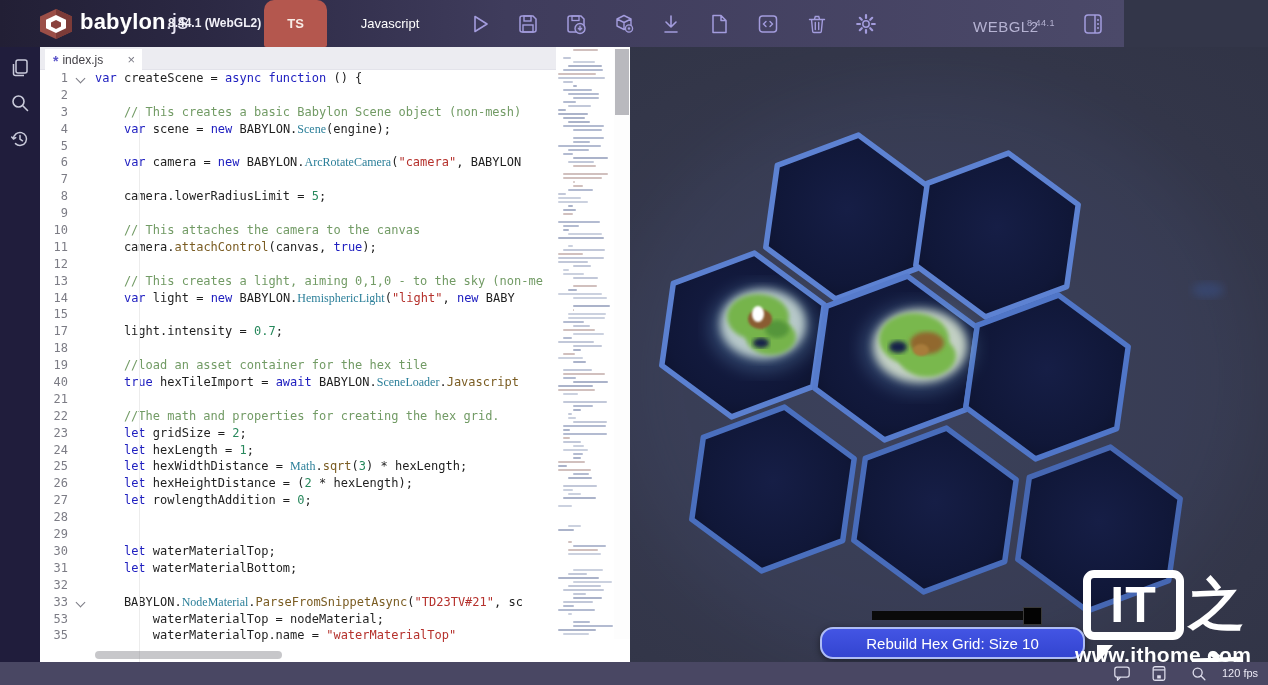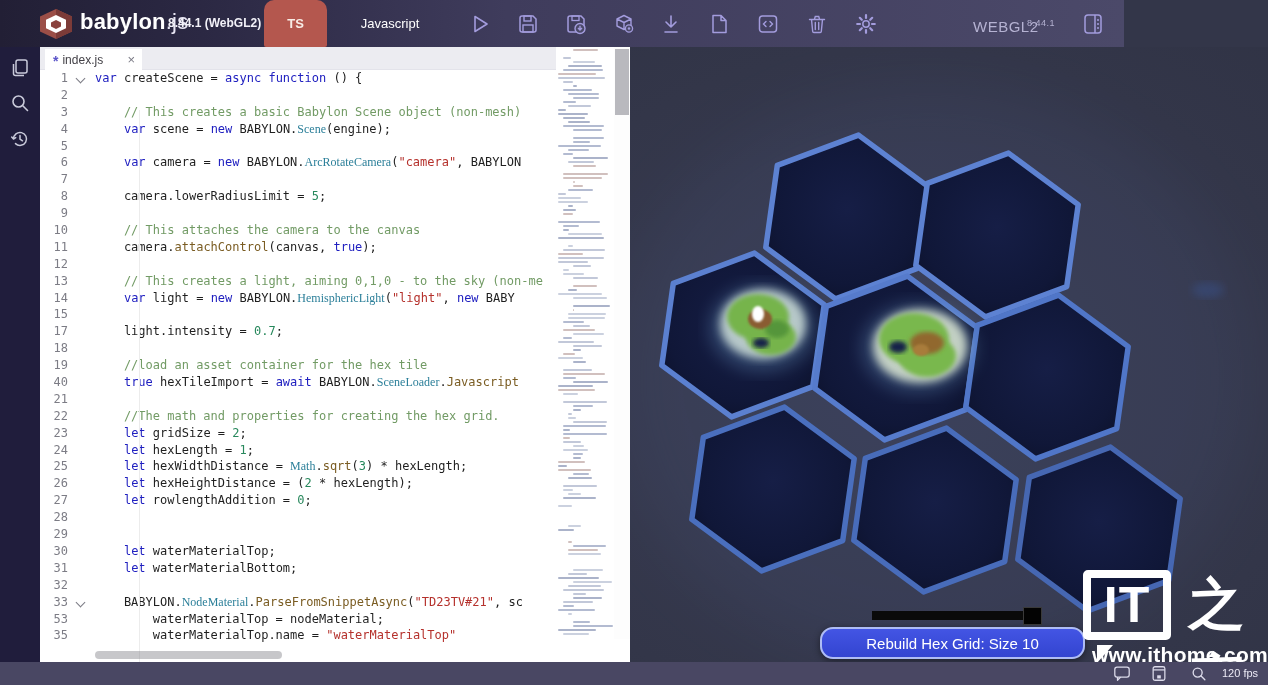--- a/index.html
+++ b/index.html
@@ -62,28 +62,28 @@
   #size-slider { position:absolute; left:242px; top:564px; width:151px; height:9px; background:#0a0a0a; cursor:pointer; }
   #size-slider-handle { position:absolute; left:393px; top:560px; width:19px; height:18px; background:#030303;
     border:1px solid #3a3a3a; cursor:grab; }
   #rebuild-btn { position:absolute; left:190px; top:580px; width:265px; height:32px;
     background:linear-gradient(#4355e4,#3344d0); border:2px solid #aebcf5; border-radius:13px;
     color:#ffffff; font-size:15px; font-family:"Liberation Sans",sans-serif;
     box-shadow:0 2px 7px rgba(0,0,0,.45); cursor:pointer; }
 
   
   #watermark { position:absolute; left:445px; top:520px; width:193px; height:100px; z-index:40; color:#fff; }
-  #wm-itbox { position:absolute; left:8px; top:3px; width:88px; height:70px; border:8px solid #fff;
-    border-radius:5px; display:flex; align-items:center; justify-content:center; }
+  #wm-itbox { position:absolute; left:8px; top:3px; width:101px; height:70px; border:8px solid #fff;
+    border-radius:11px; display:flex; align-items:center; justify-content:center; }
   #wm-itbox .it { font-size:50px; font-weight:900; letter-spacing:1px; font-family:"Liberation Sans",sans-serif; }
   #wm-tail { position:absolute; left:22px; top:78px; width:0; height:0;
     border-left:16px solid #fff; border-bottom:18px solid transparent; }
   #wm-cn { position:absolute; left:114px; top:0px; font-size:56px; font-weight:bold; transform:rotate(-2deg);
     font-family:"DejaVu Sans",sans-serif; }
-  #wm-url { position:absolute; left:0; top:76px; width:193px; text-align:right; font-size:21px; font-weight:bold; letter-spacing:.3px;text-decoration:underline; }
+  #wm-url { position:absolute; left:0; top:76px; width:193px; font-size:21px; font-weight:bold; letter-spacing:.3px;text-decoration:underline; }
 
   
   #statusbar { position:absolute; left:0; top:662px; width:1268px; height:23px; background:#494763; z-index:35; }
   .stbi { position:absolute; top:3px; width:18px; height:17px; color:#dcdbea; cursor:pointer; }
   #fps { position:absolute; left:1222px; top:5px; font-size:11px; color:#eceaf6; }
 </style>
 </head>
 <body>
 
 <div id="app">

